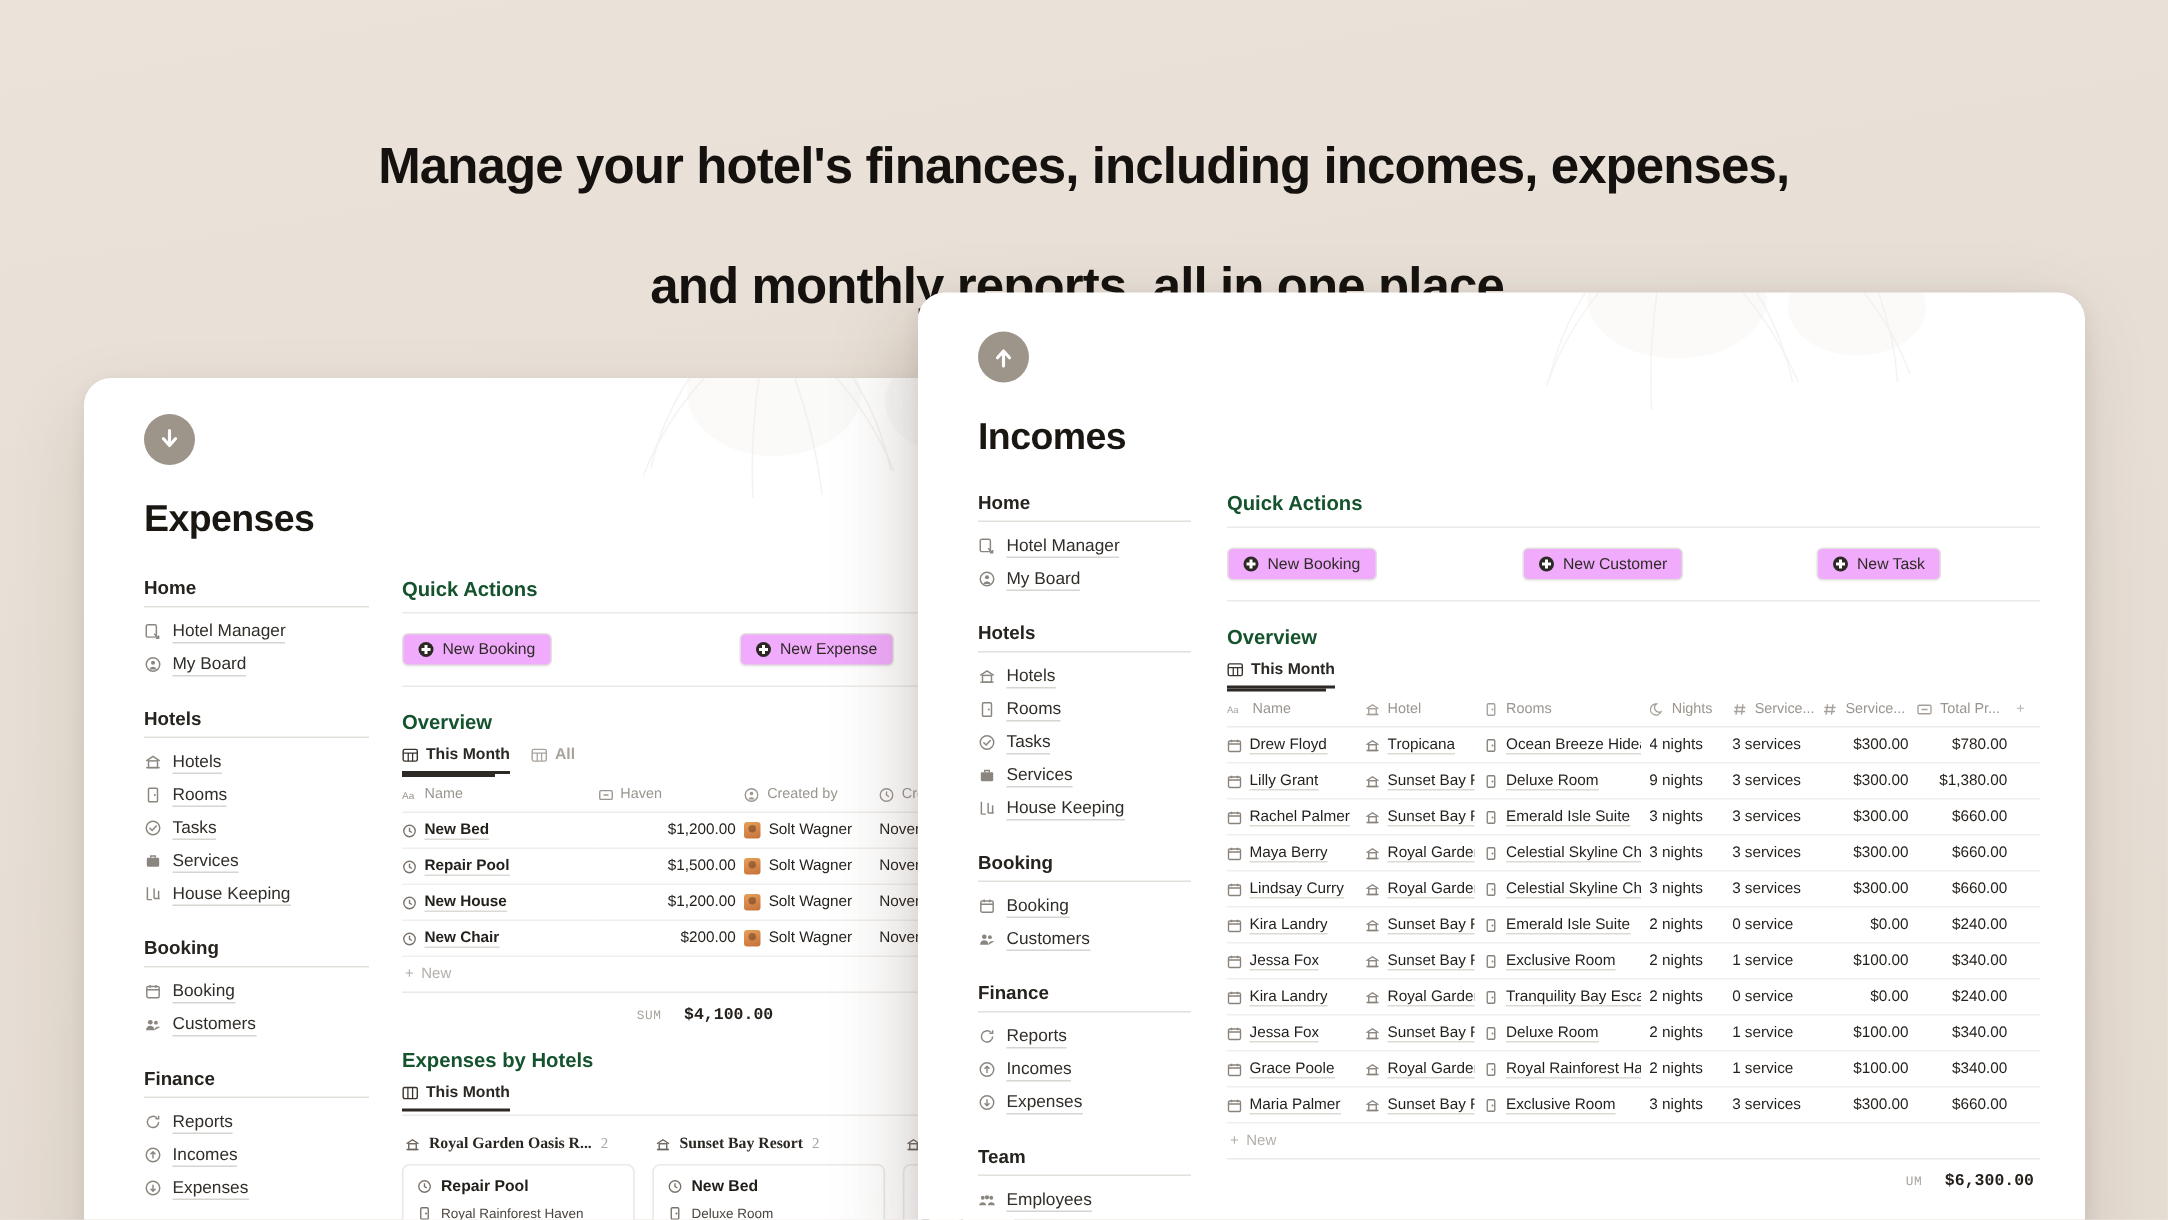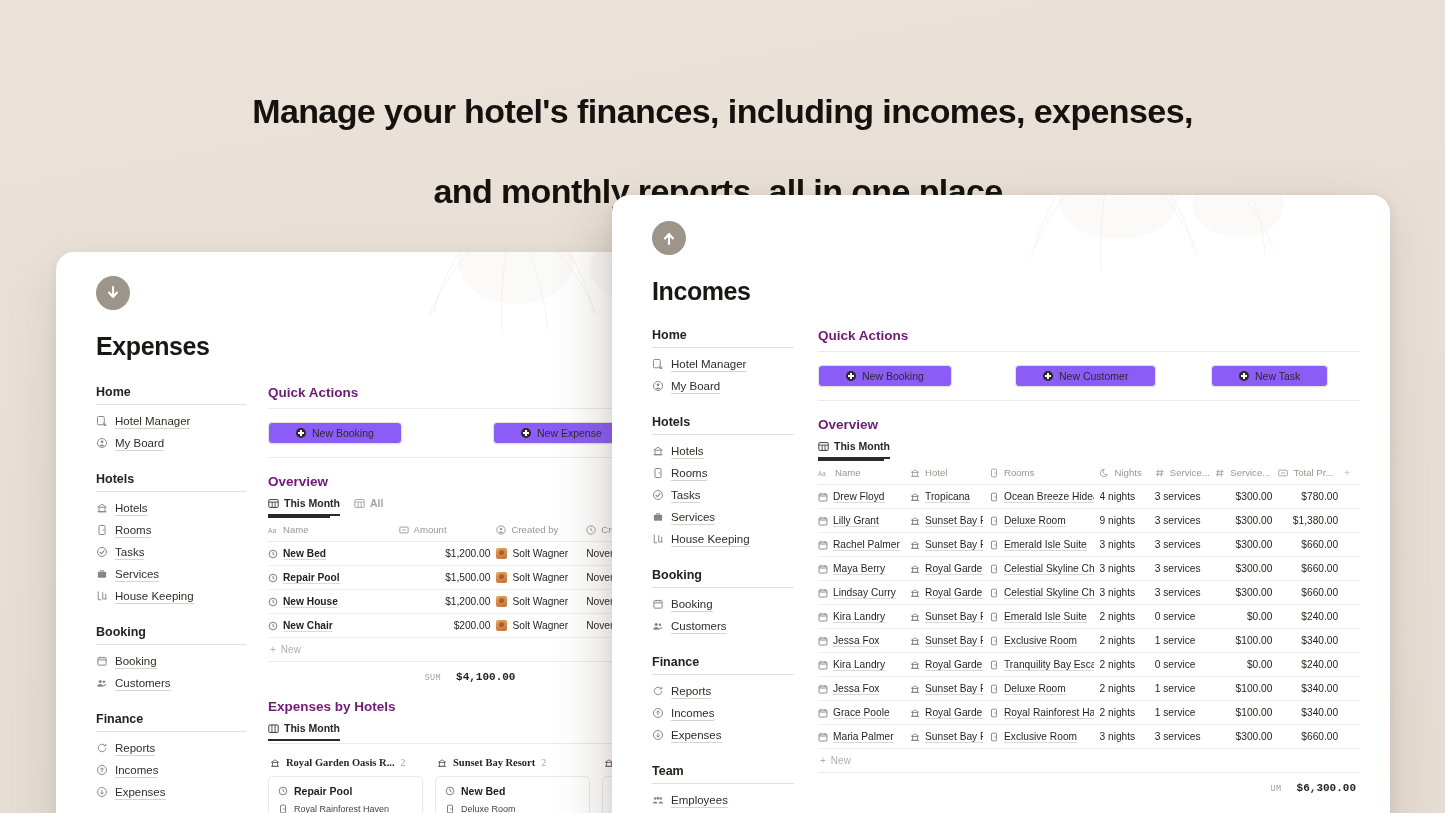--- a/index.html
+++ b/index.html
@@ -86,31 +86,31 @@
   .nav-item {
     display: flex; align-items: center; gap: 7px;
     padding: 3.5px 0; font-size: 11.5px; color: #312d28;
     cursor: pointer;
   }
   .nav-item .label { border-bottom: 1px solid #d8d4cf; line-height: 14px; }
   .nav-ico { width: 12px; height: 12px; flex: 0 0 12px; display:block; opacity:.78; }
 
   
   .section-title {
-    font-size: 13.5px; font-weight: 700; color: #701a75;
+    font-size: 13.5px; font-weight: 700; color: #14532d;
     margin-bottom: 8px;
   }
   .hr { height: 1px; background: #eceae7; }
 
   
   .qa-row { display: flex; align-items: center; padding: 13px 0; }
   .qa-btn {
     display: inline-flex; align-items: center; gap: 6px;
     border: 1px solid #e4e2df; border-radius: 4px;
-    background: #8b5cf6; padding: 4px 27px;
+    background: #f0abfc; padding: 4px 10px;
     font-size: 10.5px; color: #2e2a26; font-weight: 400;
     box-shadow: 0 1px 1px rgba(0,0,0,.03);
     cursor: pointer; white-space: nowrap;
   }
   .qa-dot {
     width: 10px; height: 10px; border-radius: 50%;
     background: #2c2824; position: relative; flex: 0 0 10px;
   }
   .qa-dot::before, .qa-dot::after {
     content:""; position:absolute; background:#fff;
@@ -395,21 +395,21 @@
                       </svg>
                       <span>Name</span>
                     </span>
                   </th>
                 <th>
                     <span class="th-inner">
                       <svg class="ico" width="10" height="10" viewBox="0 0 12 12">
                         <rect x="1" y="2.5" width="10" height="7" rx="1" fill="none" stroke="#9b958e" stroke-width="1.1"></rect>
                         <path d="M4 6 h4" stroke="#9b958e" stroke-width="1.1"></path>
                       </svg>
-                      <span>Amount</span>
+                      <span>Haven</span>
                     </span>
                   </th>
                 <th>
                     <span class="th-inner">
                       <svg class="ico" width="10" height="10" viewBox="0 0 12 12">
                         <circle cx="6" cy="6" r="5" fill="none" stroke="#9b958e" stroke-width="1.1"></circle>
                         <circle cx="6" cy="4.7" r="1.4" fill="#9b958e"></circle>
                         <path d="M3.4 9.6 a2.8 2.8 0 0 1 5.2 0" fill="#9b958e"></path>
                       </svg>
                       <span>Created by</span>

